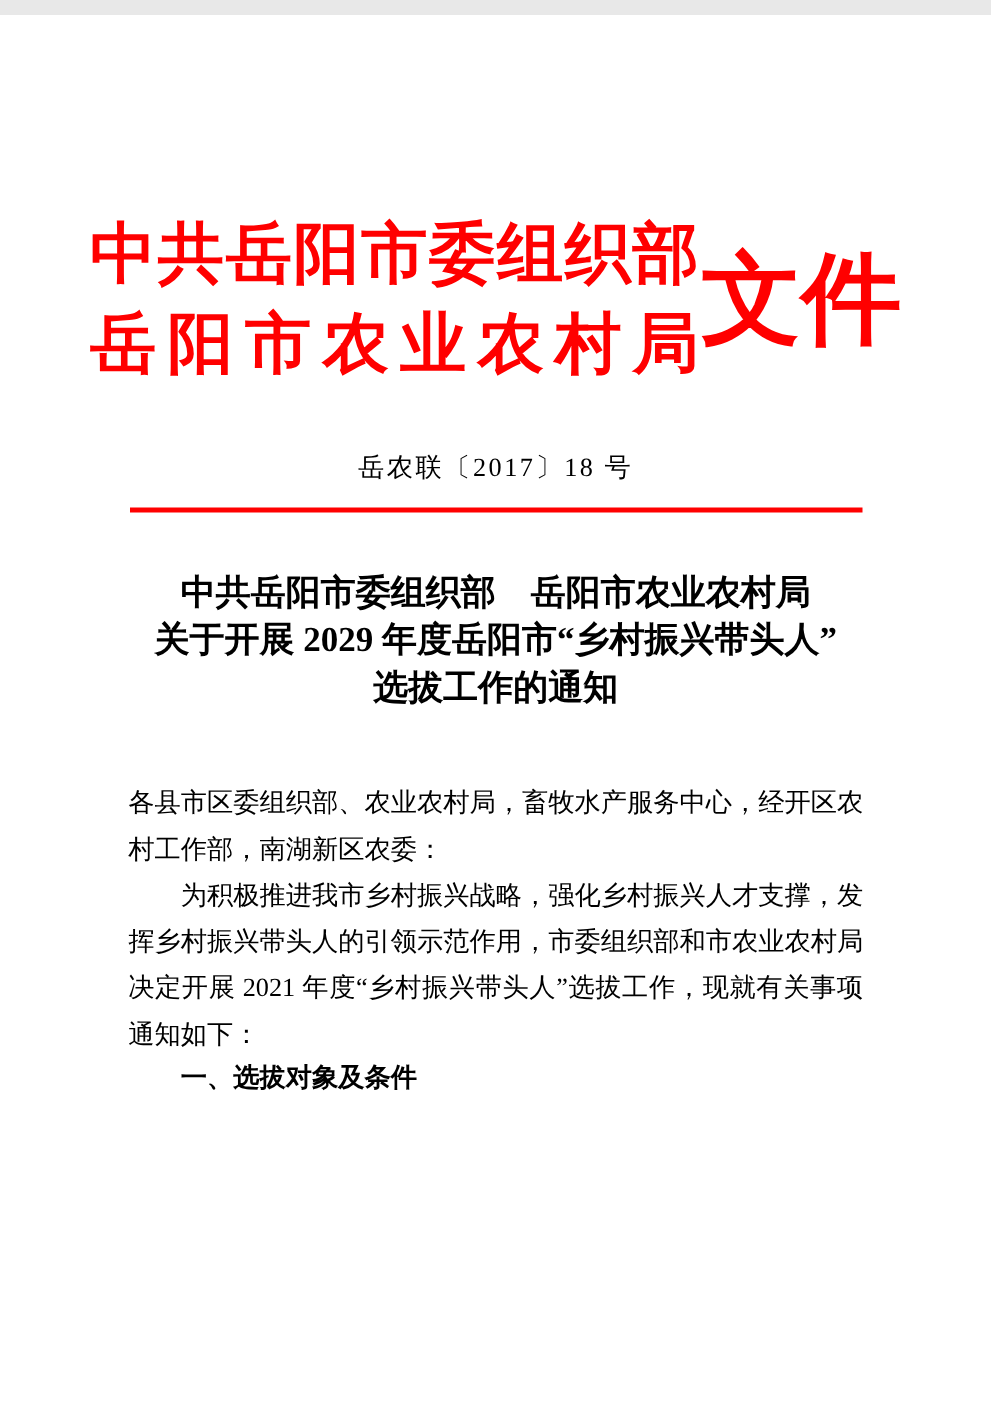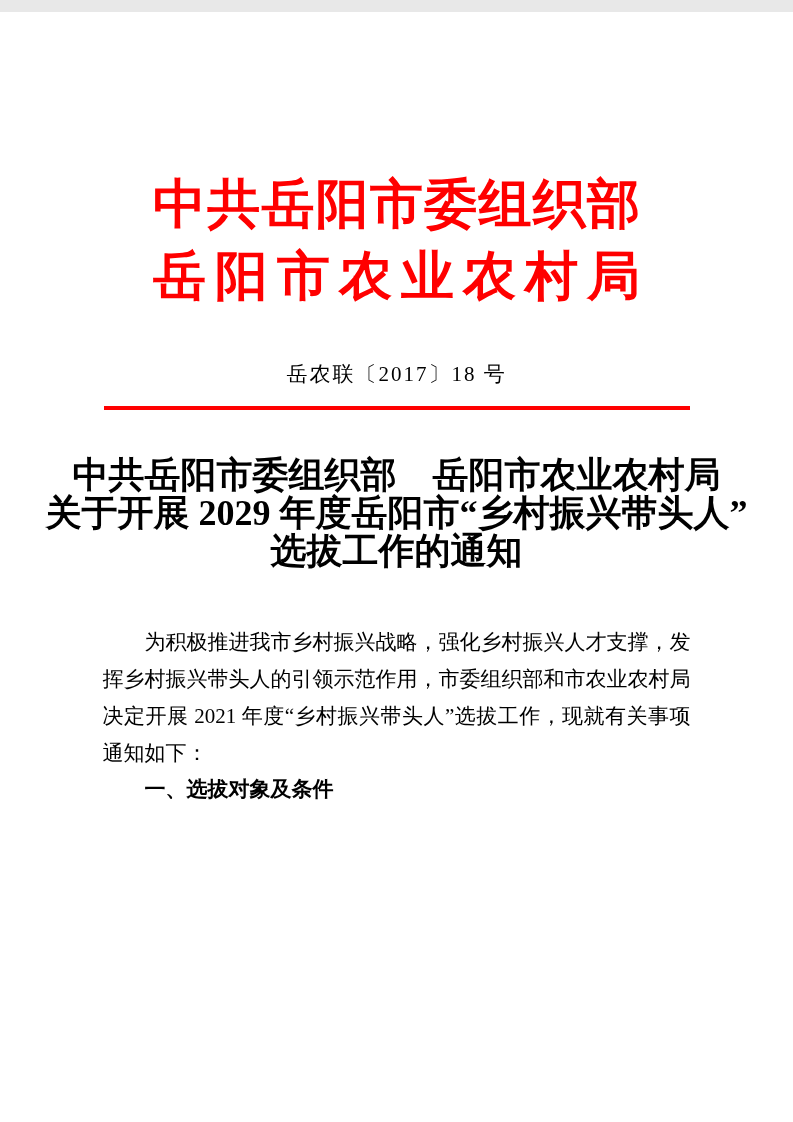--- a/index.html
+++ b/index.html
@@ -51,21 +51,21 @@
     width: 586px;
     height: 4px;
     background: #ff0000;
     margin: 18px auto 0 auto;
   }
   
   .title-block {
     margin-top: 46px;
     text-align: center;
     font-weight: bold;
-    font-size: 36px;
+    font-size: 28px;
     line-height: 38px;
     font-family: "Liberation Serif", serif;
   }
   
   .body-block {
     width: 588px;
     margin: 54px auto 0 auto;
     font-size: 21px;
     line-height: 37px;
     text-align: justify;
@@ -81,30 +81,32 @@
 </head>
 <body>
 
 <div class="page">
 
   <div class="letterhead">
     <div class="org-lines">
       <div class="org-line">中共岳阳市委组织部</div>
       <div class="org-line">岳阳市农业农村局</div>
     </div>
+    <div class="doc-type-label">文件</div>
   </div>
 
   <div class="doc-number">岳农联〔2017〕18 号</div>
 
   <div class="red-rule"></div>
 
   <div class="title-block">
     <div>中共岳阳市委组织部　岳阳市农业农村局</div>
     <div>关于开展 2029 年度岳阳市“乡村振兴带头人”</div>
     <div>选拔工作的通知</div>
   </div>
 
   <div class="body-block">
+    <p>各县市区委组织部、农业农村局，畜牧水产服务中心，经开区农村工作部，南湖新区农委：</p>
     <p class="indent">为积极推进我市乡村振兴战略，强化乡村振兴人才支撑，发挥乡村振兴带头人的引领示范作用，市委组织部和市农业农村局决定开展 2021 年度“乡村振兴带头人”选拔工作，现就有关事项通知如下：</p>
     <p class="section-heading">一、选拔对象及条件</p>
   </div>
 
 </div>
 
 </body></html>

